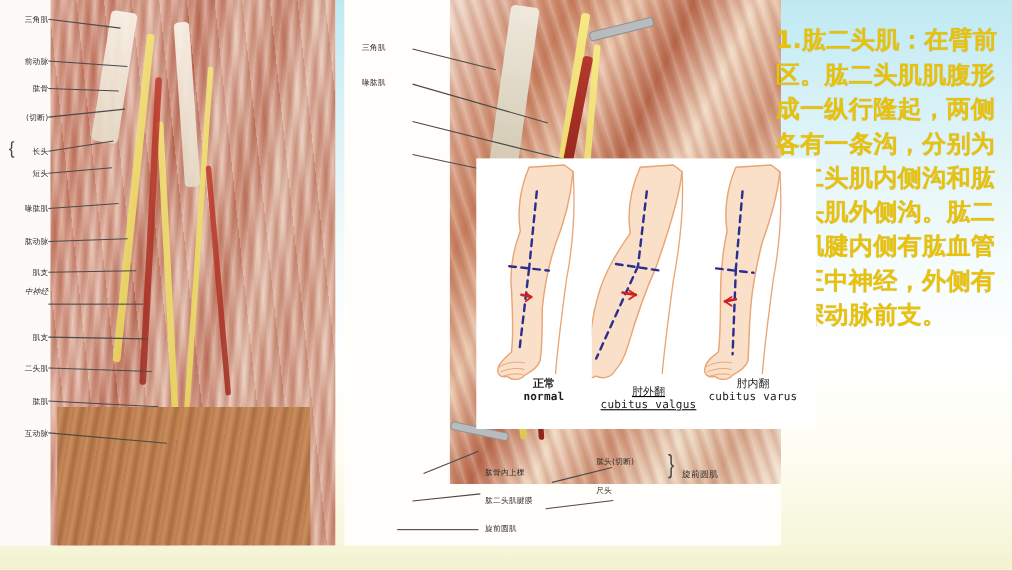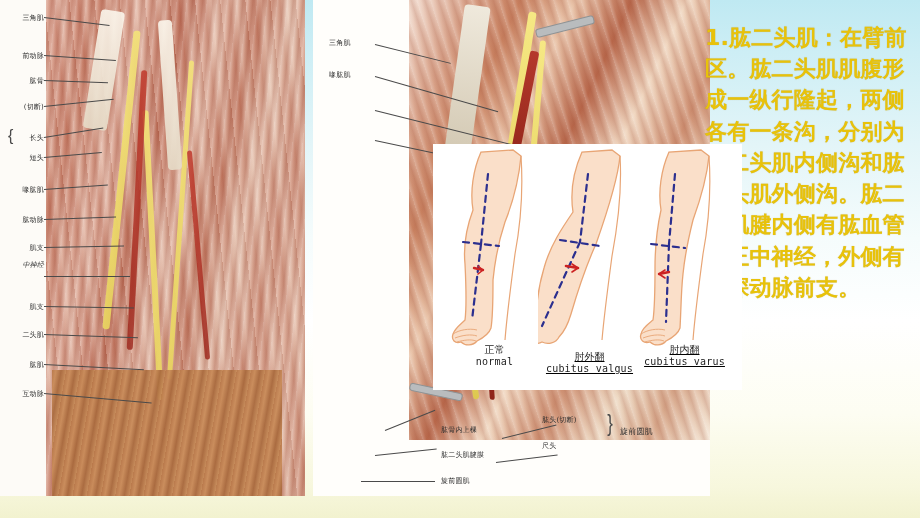--- a/index.html
+++ b/index.html
@@ -294,21 +294,21 @@
     <div class="anno" style="position:absolute; top:415px; left:542px; right:auto; text-align:left;">肱头(切断)</div>
     <div class="anno" style="position:absolute; top:441px; left:542px; right:auto; text-align:left;">尺头</div>
     <div class="brace" style="position:absolute; left:606px; top:411px; font-size:24px; transform:scaleX(0.7);">}</div>
     <div class="anno" style="position:absolute; top:426px; left:620px; right:auto; text-align:left; font-size:8px;">旋前圆肌</div>
   </div>
 
   <div class="yellow-text" id="right-body">1.肱二头肌：在臂前区。肱二头肌肌腹形成一纵行隆起，两侧各有一条沟，分别为肱二头肌内侧沟和肱二头肌外侧沟。肱二头肌腱内侧有肱血管及正中神经，外侧有肱深动脉前支。</div>
 
   <div class="inset">
 
-    <div class="arm-fig" style="left:10px;">
+    <div class="arm-fig" style="left:10px;font-weight:bold;">
       <svg width="103" height="200" viewBox="0 0 103 200">
         <path d="M38 4 C30 22 27 44 30 62 C24 78 20 96 22 116 C23 136 24 156 22 172
                  C18 176 12 180 10 186 C8 192 12 196 18 194 C22 198 30 198 34 193
                  C40 190 46 186 48 180 C50 168 50 150 50 132 C52 112 56 92 62 74
                  C70 54 76 30 78 8 L70 2 Z" fill="#fadfc9" stroke="#e8a575" stroke-width="1.3"></path>
         <path d="M78 8 C80 38 78 74 72 106 C68 136 64 166 62 192" fill="none" stroke="#e8a575" stroke-width="1.2"></path>
         <path d="M10 186 C16 182 26 180 34 182 M12 190 C20 187 28 186 34 188
                  M14 194 C21 192 28 191 33 193" fill="none" stroke="#e8a575" stroke-width="0.9"></path>
         <line x1="45" y1="26" x2="38" y2="96" stroke="#2b2f8f" stroke-width="2.2" stroke-dasharray="6,5" stroke-linecap="round"></line>
         <line x1="38" y1="96" x2="29" y2="172" stroke="#2b2f8f" stroke-width="2.2" stroke-dasharray="6,5" stroke-linecap="round"></line>
@@ -348,21 +348,21 @@
                  C68 50 74 28 76 8 L68 2 Z" fill="#fadfc9" stroke="#e8a575" stroke-width="1.3"></path>
         <path d="M76 8 C78 38 76 74 70 106 C66 136 62 166 60 192" fill="none" stroke="#e8a575" stroke-width="1.2"></path>
         <path d="M8 186 C14 182 24 180 32 182 M10 190 C18 187 26 186 32 188
                  M12 194 C19 192 26 191 31 193" fill="none" stroke="#e8a575" stroke-width="0.9"></path>
         <line x1="42" y1="26" x2="36" y2="96" stroke="#2b2f8f" stroke-width="2.2" stroke-dasharray="6,5" stroke-linecap="round"></line>
         <line x1="36" y1="96" x2="33" y2="174" stroke="#2b2f8f" stroke-width="2.2" stroke-dasharray="6,5" stroke-linecap="round"></line>
         <line x1="18" y1="96" x2="52" y2="100" stroke="#2b2f8f" stroke-width="2.2" stroke-dasharray="6,5" stroke-linecap="round"></line>
         <path d="M26 126 L36 124" stroke="#cc2222" stroke-width="2.4" stroke-linecap="round"></path>
         <path d="M26 126 L32 122 M26 126 L32 130" stroke="#cc2222" stroke-width="1.6" fill="none" stroke-linecap="round"></path>
       </svg>
-      <div class="arm-caption" style="top:196px;text-decoration:underline;">
+      <div class="arm-caption" style="top:196px;">
         <div class="arm-cn">肘内翻</div>
         <div class="arm-en">cubitus varus</div>
       </div>
     </div>
   </div>
 
 
 </div>
 
 </body></html>

